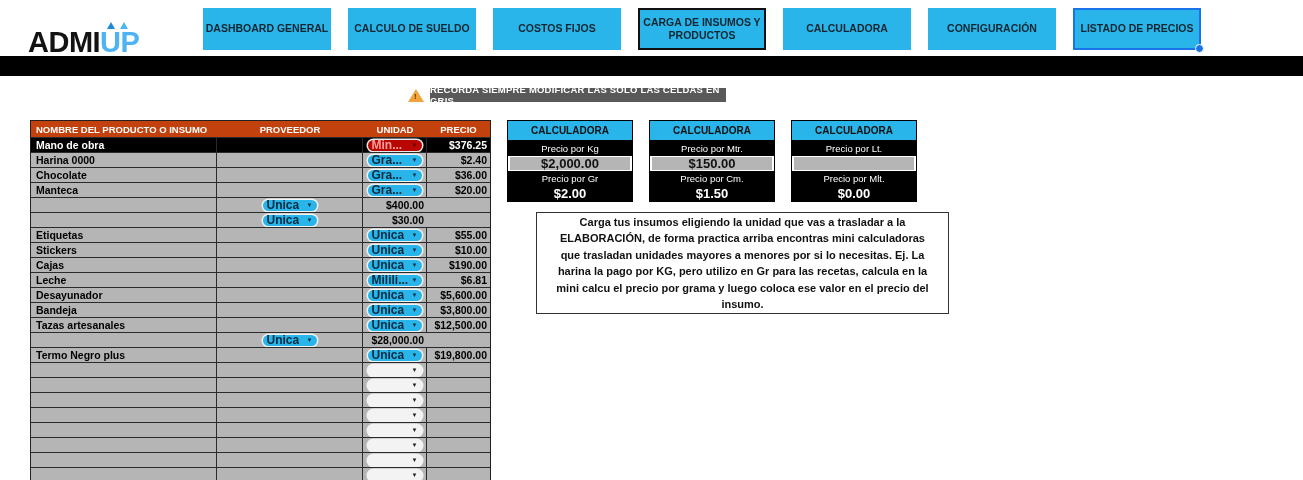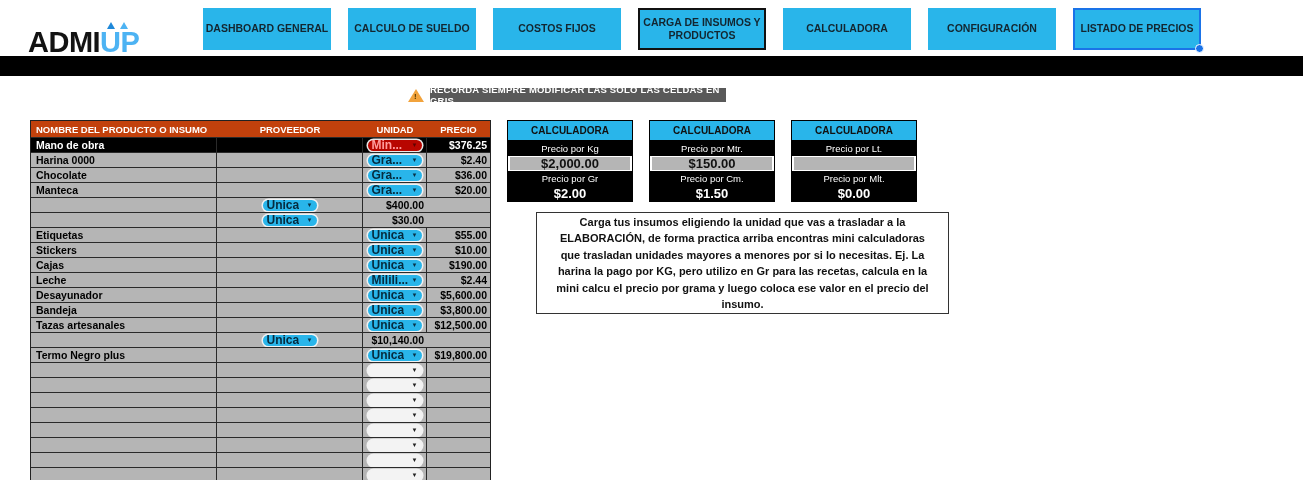--- a/index.html
+++ b/index.html
@@ -223,21 +223,21 @@
     </div>
     <div class="trow">
       <div class="tcell name">Leche</div>
       <div class="tcell"></div>
       <div class="tcell center">
         <div class="pill blue">
           <span class="plabel">Milili...</span>
           <span class="parrow">▼</span>
         </div>
       </div>
-      <div class="tcell price">$2.44</div>
+      <div class="tcell price">$6.81</div>
     </div>
     <div class="trow">
       <div class="tcell name">Desayunador</div>
       <div class="tcell"></div>
       <div class="tcell center">
         <div class="pill blue">
           <span class="plabel">Unica</span>
           <span class="parrow">▼</span>
         </div>
       </div>
@@ -266,21 +266,21 @@
       <div class="tcell price">$12,500.00</div>
     </div>
     <div class="trow">
       <div class="tcell"></div>
       <div class="tcell center">
         <div class="pill blue">
           <span class="plabel">Unica</span>
           <span class="parrow">▼</span>
         </div>
       </div>
-      <div class="tcell price">$10,140.00</div>
+      <div class="tcell price">$28,000.00</div>
     </div>
     <div class="trow">
       <div class="tcell name">Termo Negro plus</div>
       <div class="tcell"></div>
       <div class="tcell center">
         <div class="pill blue">
           <span class="plabel">Unica</span>
           <span class="parrow">▼</span>
         </div>
       </div>

